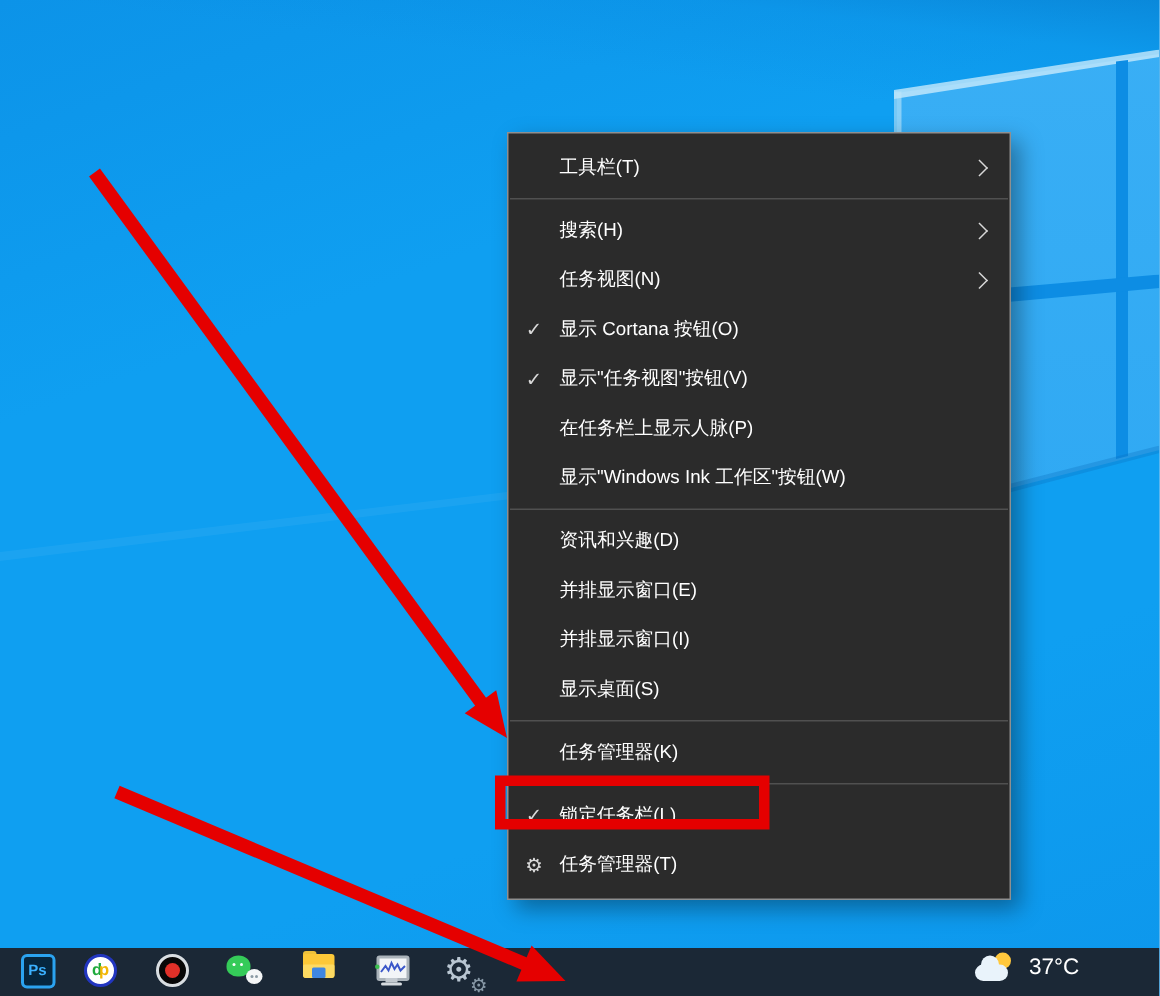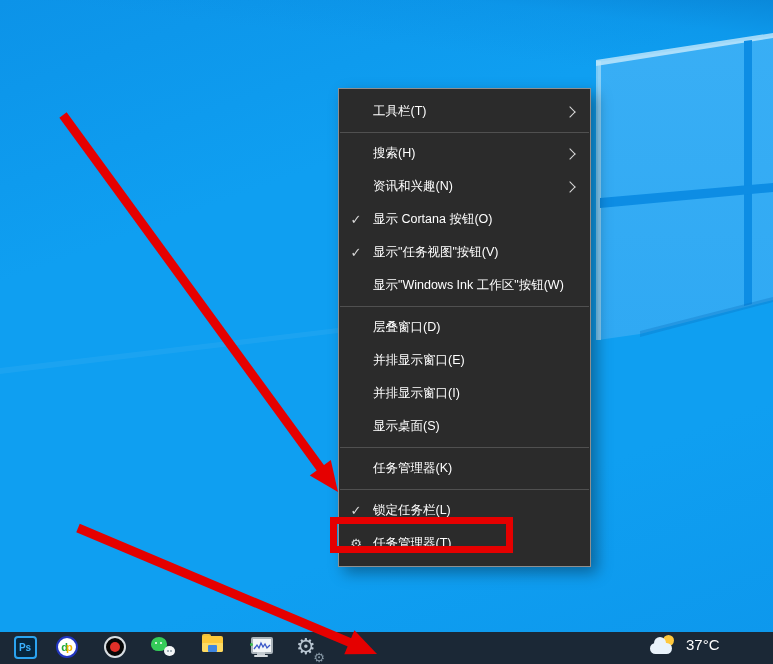--- a/index.html
+++ b/index.html
@@ -56,21 +56,21 @@
   .gear-big{position:absolute;left:-1px;top:-2px;font-size:22px;line-height:26px;}
   .gear-small{position:absolute;right:-2px;bottom:-3px;font-size:13px;color:#8798a6;}
   .weather{position:absolute;left:650px;top:0;height:25px;display:flex;align-items:center;gap:10px;cursor:pointer;}
   .w-icon{position:relative;width:26px;height:20px;}
   .w-sun{position:absolute;right:2px;top:0;width:11px;height:11px;border-radius:50%;background:#ffc83d;}
   .w-cloud{position:absolute;left:0;bottom:1px;width:22px;height:11px;background:#e9f3fb;border-radius:7px;}
   .w-cloud::before{content:"";position:absolute;left:4px;top:-6px;width:12px;height:12px;border-radius:50%;background:#e9f3fb;}
   .w-temp{color:#fff;font-size:15px;}
 
   
-  .menu{position:absolute;left:338px;top:88px;width:253px;box-sizing:border-box;background:#2b2b2b;
+  .menu{position:absolute;left:338px;top:88px;width:336px;box-sizing:border-box;background:#2b2b2b;
     border:1px solid #8f8f8f;padding:6px 0;z-index:10;box-shadow:6px 6px 14px rgba(0,0,0,.35);
     display:flex;flex-direction:column;}
   .menu-item{height:33px;display:flex;align-items:center;color:#fff;font-size:12.5px;cursor:pointer;}
   .gutter{width:34px;display:flex;align-items:center;justify-content:center;color:#d9d9d9;font-size:13px;flex:none;}
   .m-label{flex:1;}
   .chev{width:7px;height:7px;border-top:1.6px solid #d8d8d8;border-right:1.6px solid #d8d8d8;
     transform:rotate(45deg);margin-right:16px;flex:none;}
   .menu-sep{height:1px;background:#505050;margin:4px 1px;}
 
   
@@ -164,39 +164,43 @@
         <span class="chev"></span>
       </div>
       <div class="menu-sep"></div>
       <div class="menu-item">
         <span class="gutter"></span>
         <span class="m-label">搜索(H)</span>
         <span class="chev"></span>
       </div>
       <div class="menu-item">
         <span class="gutter"></span>
-        <span class="m-label">资讯和兴趣(N)</span>
+        <span class="m-label">任务视图(N)</span>
         <span class="chev"></span>
       </div>
       <div class="menu-item">
         <span class="gutter">✓</span>
         <span class="m-label">显示 Cortana 按钮(O)</span>
       </div>
       <div class="menu-item">
         <span class="gutter">✓</span>
         <span class="m-label">显示"任务视图"按钮(V)</span>
       </div>
       <div class="menu-item">
         <span class="gutter"></span>
+        <span class="m-label">在任务栏上显示人脉(P)</span>
+      </div>
+      <div class="menu-item">
+        <span class="gutter"></span>
         <span class="m-label">显示"Windows Ink 工作区"按钮(W)</span>
       </div>
       <div class="menu-sep"></div>
       <div class="menu-item">
         <span class="gutter"></span>
-        <span class="m-label">层叠窗口(D)</span>
+        <span class="m-label">资讯和兴趣(D)</span>
       </div>
       <div class="menu-item">
         <span class="gutter"></span>
         <span class="m-label">并排显示窗口(E)</span>
       </div>
       <div class="menu-item">
         <span class="gutter"></span>
         <span class="m-label">并排显示窗口(I)</span>
       </div>
       <div class="menu-item">

